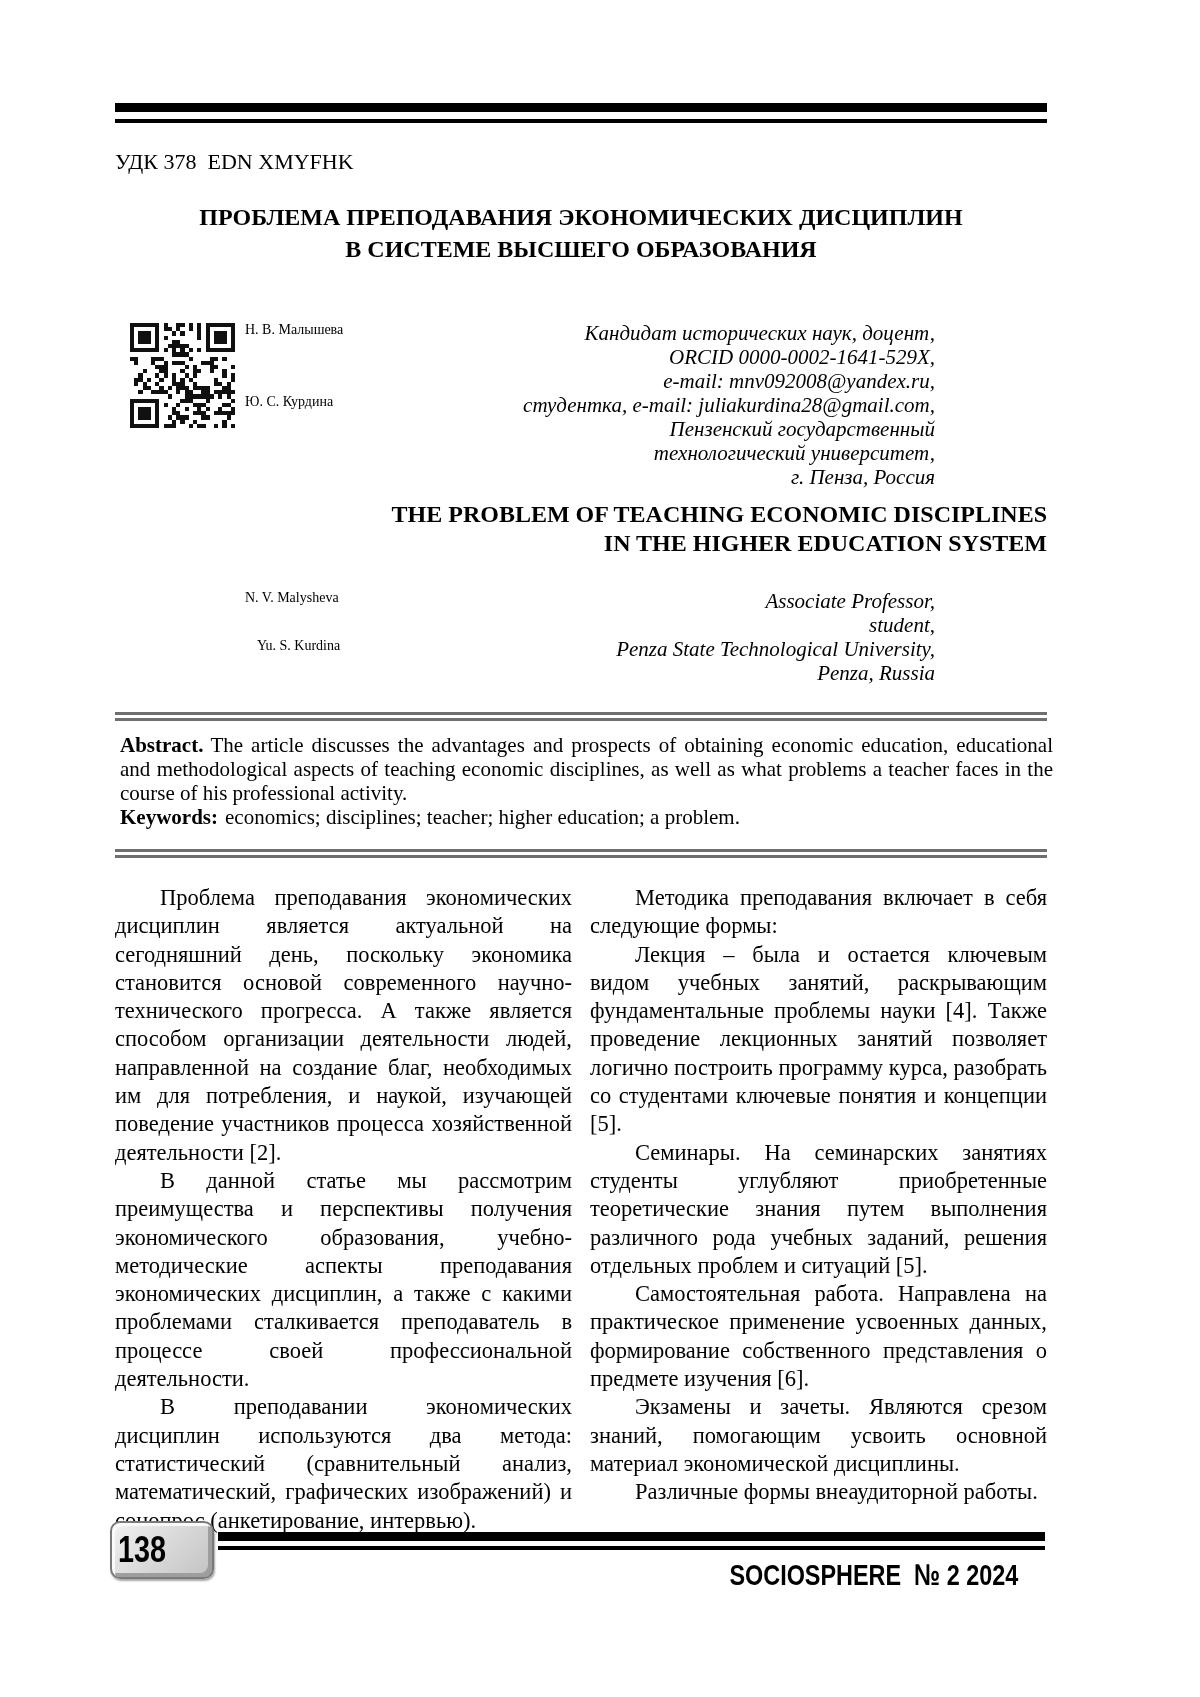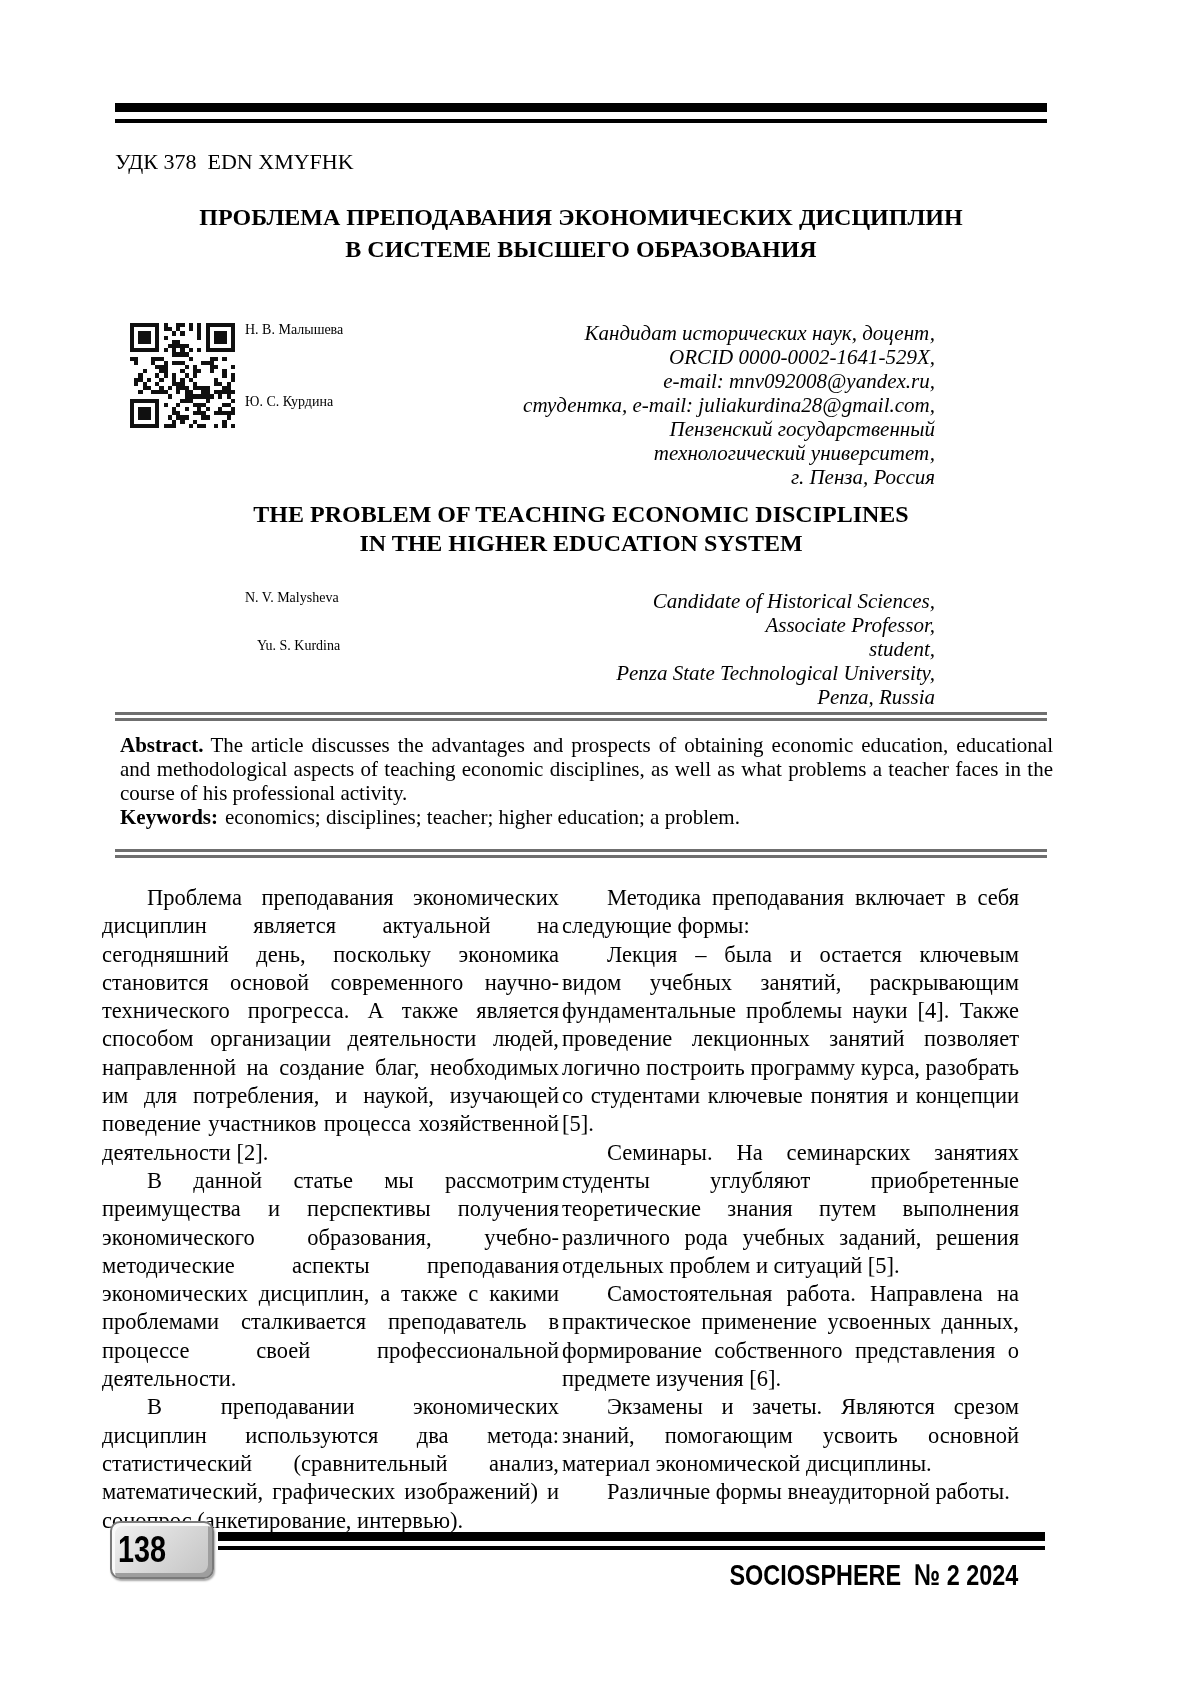--- a/index.html
+++ b/index.html
@@ -26,21 +26,21 @@
   .masthead .condensed{font-size:31px;}
   .head-rules{position:absolute;top:103px;left:115px;width:932px;}
   .rule-thick{height:9px;background:#000;}
   .rule-gap{height:7px;}
   .rule-thin{height:4px;background:#000;}
   
   .udc{position:absolute;top:149px;left:115px;font-size:22px;white-space:pre-wrap;}
   
   .title-ru{position:absolute;top:201px;left:115px;width:932px;text-align:center;
     font-weight:bold;font-size:24px;line-height:32px;}
-  .title-en{position:absolute;top:500px;left:115px;width:932px;text-align:center;
+  .title-en{position:absolute;top:500px;left:115px;width:932px;text-align:right;
     font-weight:bold;font-size:24px;line-height:29px;}
   
   .authors{position:absolute;left:115px;width:932px;}
   .authors-ru{top:321px;height:172px;}
   .authors-en{top:589px;height:125px;}
   .author-name{position:absolute;font-weight:normal;font-size:14px;white-space:nowrap;}
   .authors .author-name{left:130px;}
   .authors-ru .name1{top:1px;}
   .authors-ru .name2{top:73px;}
   .authors-en .name1{top:1px;}
@@ -59,22 +59,22 @@
   }
   .divider1{top:712px;}
   .divider2{top:849px;}
   
   .abstract-block{position:absolute;top:733px;left:120px;width:933px;
     font-size:21px;line-height:24px;text-align:justify;}
   .abstract-block p{margin:0;}
   .abstract-block b{margin-right:7px;}
   
   .columns{
-    position:absolute;top:884px;left:102px;width:932px;
-    display:flex;gap:3px;
+    position:absolute;top:884px;left:115px;width:932px;
+    display:flex;gap:18px;
     font-size:22.5px;line-height:28.3px;text-align:justify;
     hyphens:auto;-webkit-hyphens:auto;
   }
   .col{width:457px;}
   .col p{margin:0;text-indent:45px;}
   
   .page-badge{
     position:absolute;left:110px;top:1521px;width:100px;height:54px;
     background:linear-gradient(135deg,#f2f2f2 0%,#d7d7d7 55%,#c2c2c2 100%);
     border:2px solid #7a7a7a;border-radius:10px;
@@ -405,21 +405,20 @@
 
   <div class="title-en">
     <div>THE PROBLEM OF TEACHING ECONOMIC DISCIPLINES</div>
     <div>IN THE HIGHER EDUCATION SYSTEM</div>
   </div>
 
   <div class="authors authors-en">
     <div class="author-name name1">N. V. Malysheva</div>
     <div class="author-name name2">Yu. S. Kurdina</div>
     <div class="author-info">
-        <div>Candidate of Historical Sciences,</div>
         <div>Associate Professor,</div>
         <div>student,</div>
         <div>Penza State Technological University,</div>
         <div>Penza, Russia</div>
       </div>
   </div>
 
   <div class="divider divider1"></div>
 
   <div class="abstract-block" lang="en">

